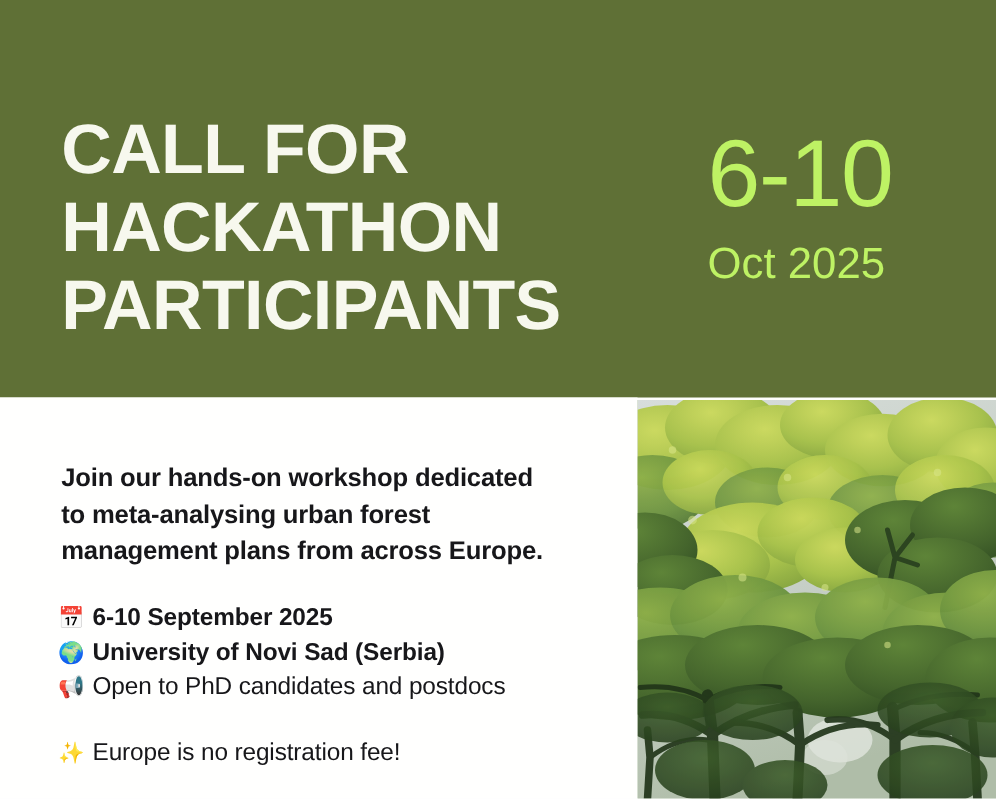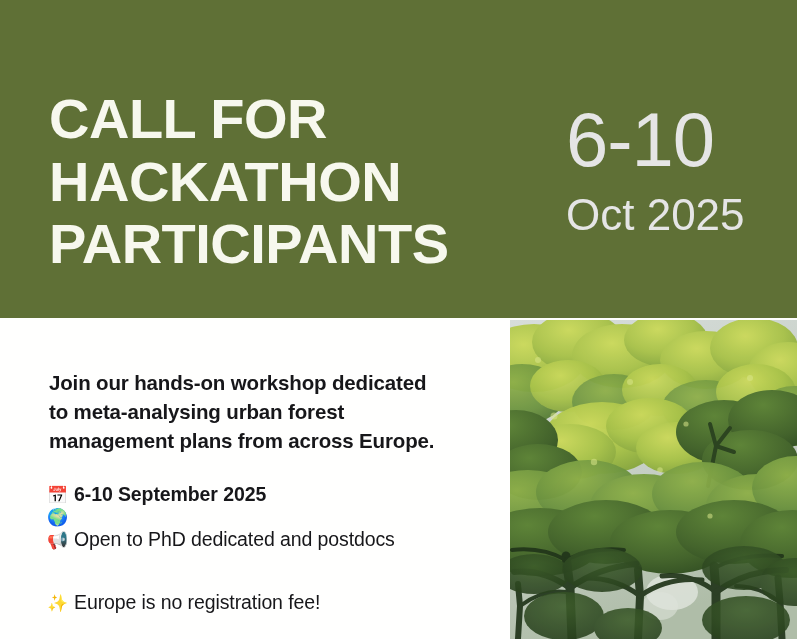--- a/index.html
+++ b/index.html
@@ -41,36 +41,36 @@
     line-height:1.12;
     letter-spacing:-0.5px;
     text-transform:uppercase;
     white-space:pre-line;
   }
 
   .date-block {
     position:absolute;
     left:566px;
     top:104px;
-    color:#e5e5e5;
+    color:#bef264;
     text-align:left;
   }
 
   .date-range {
     font-family:"Liberation Sans", sans-serif;
     font-weight:300;
     font-size:76px;
     line-height:0.96;
     letter-spacing:-1px;
   }
 
   .date-month {
     font-family:"Liberation Sans", sans-serif;
     font-weight:300;
-    font-size:44px;
+    font-size:35px;
     line-height:1.0;
     margin-top:16px;
     letter-spacing:0px;
   }
 
   
   .body-area {
     position:absolute;
     top:318px; left:0;
     width:510px;
@@ -187,25 +187,26 @@
 
     <ul class="facts">
 
       <li class="fact bold">
         <span class="fact-emoji">📅</span>
         <span class="fact-text">6-10 September 2025</span>
       </li>
 
       <li class="fact bold">
         <span class="fact-emoji">🌍</span>
+        <span class="fact-text">University of Novi Sad (Serbia)</span>
       </li>
 
       <li class="fact light">
         <span class="fact-emoji">📢</span>
-        <span class="fact-text">Open to PhD dedicated and postdocs</span>
+        <span class="fact-text">Open to PhD candidates and postdocs</span>
       </li>
 
     </ul>
 
     <div class="fee-line">
       <span class="fee-emoji">✨</span>
       <span>Europe is no registration fee!</span>
     </div>
 
   </div>

